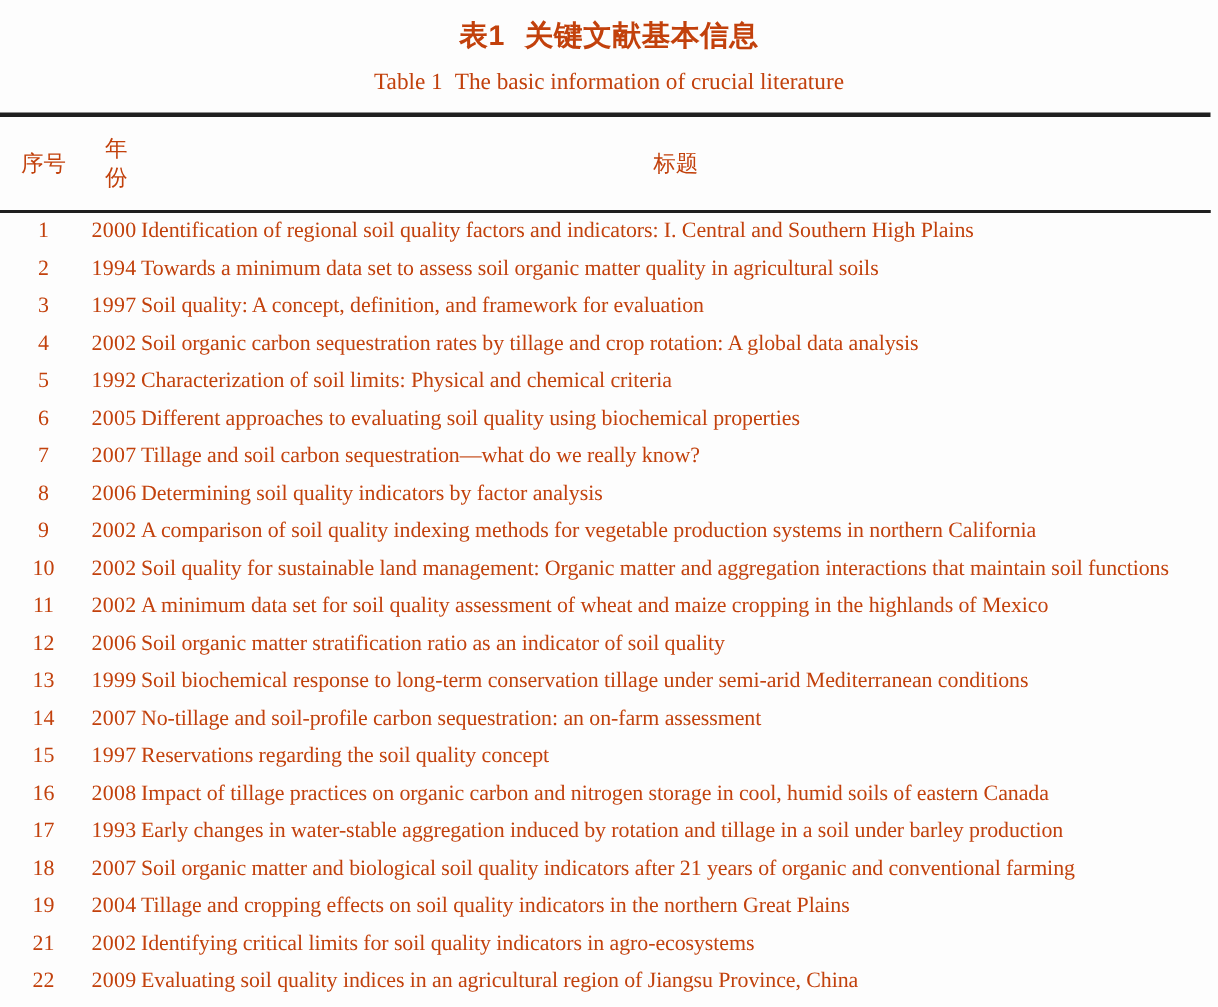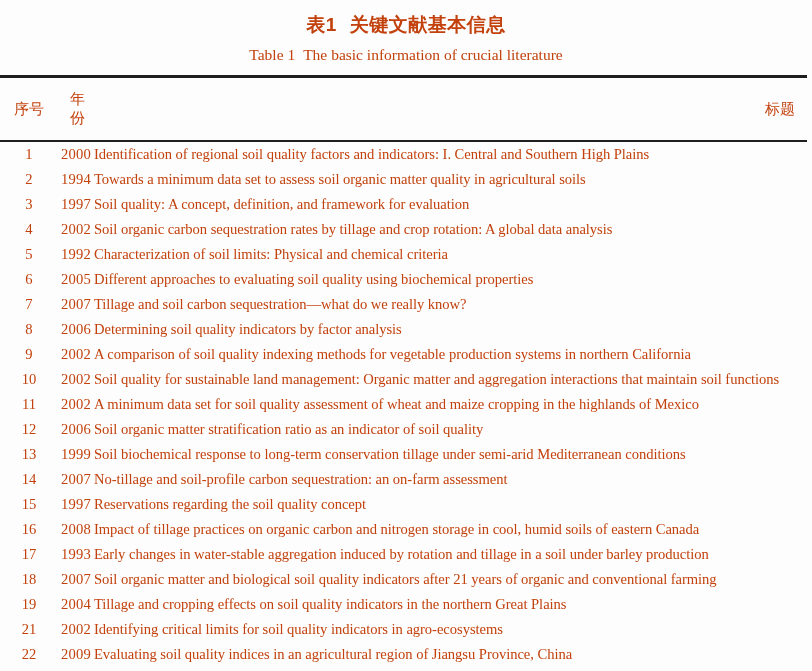--- a/index.html
+++ b/index.html
@@ -41,21 +41,21 @@
   table.lit-table thead tr { height: 21px; }
   table.lit-table thead th {
     border-bottom: 2px solid #1f1f1f;
     font-weight: normal;
     font-size: 15px;
     padding: 12px;
     vertical-align: middle;
   }
   th.col-no   { width: 58px; text-align: center; }
   th.col-year { width: 36px; text-align: center; }
-  th.col-title { text-align: right; margin-top: 16px; }
+  th.col-title { text-align: center; margin-top: 16px; }
   table.lit-table tbody td {
     padding: 2px 0;
     line-height: 21px;
     vertical-align: middle;
     font-size: 14.6px;
   }
   td.cell-no   { text-align: center; font-size: 15px; }
   td.cell-year { text-align: center; font-size: 15px; letter-spacing: 0.2px; }
   td.title-cell {
     padding-left: 17px;

